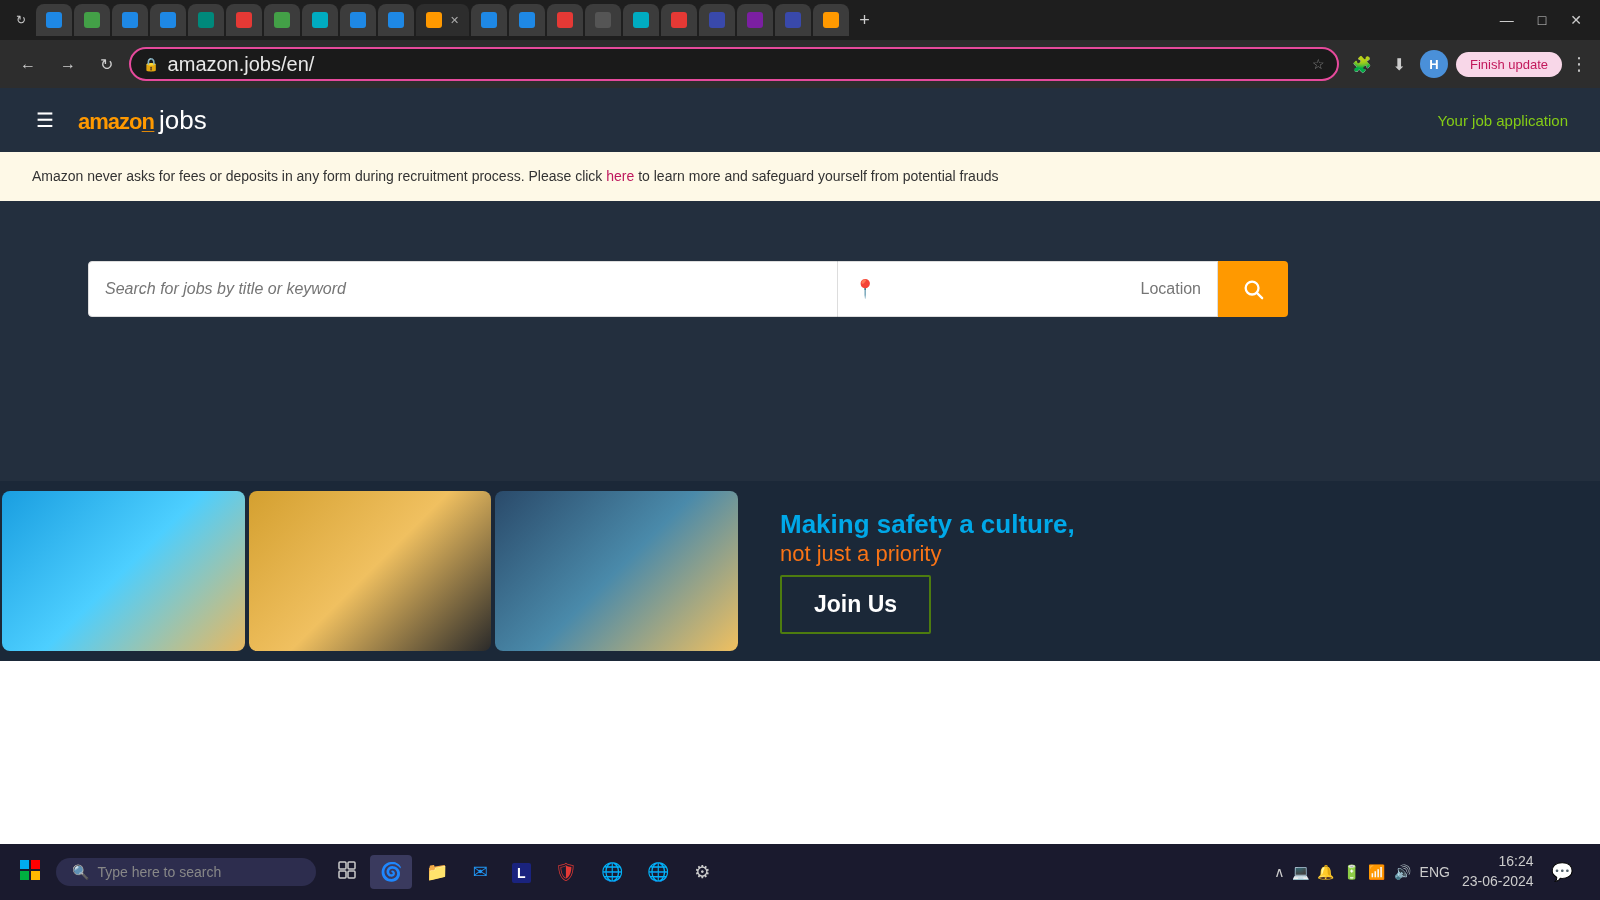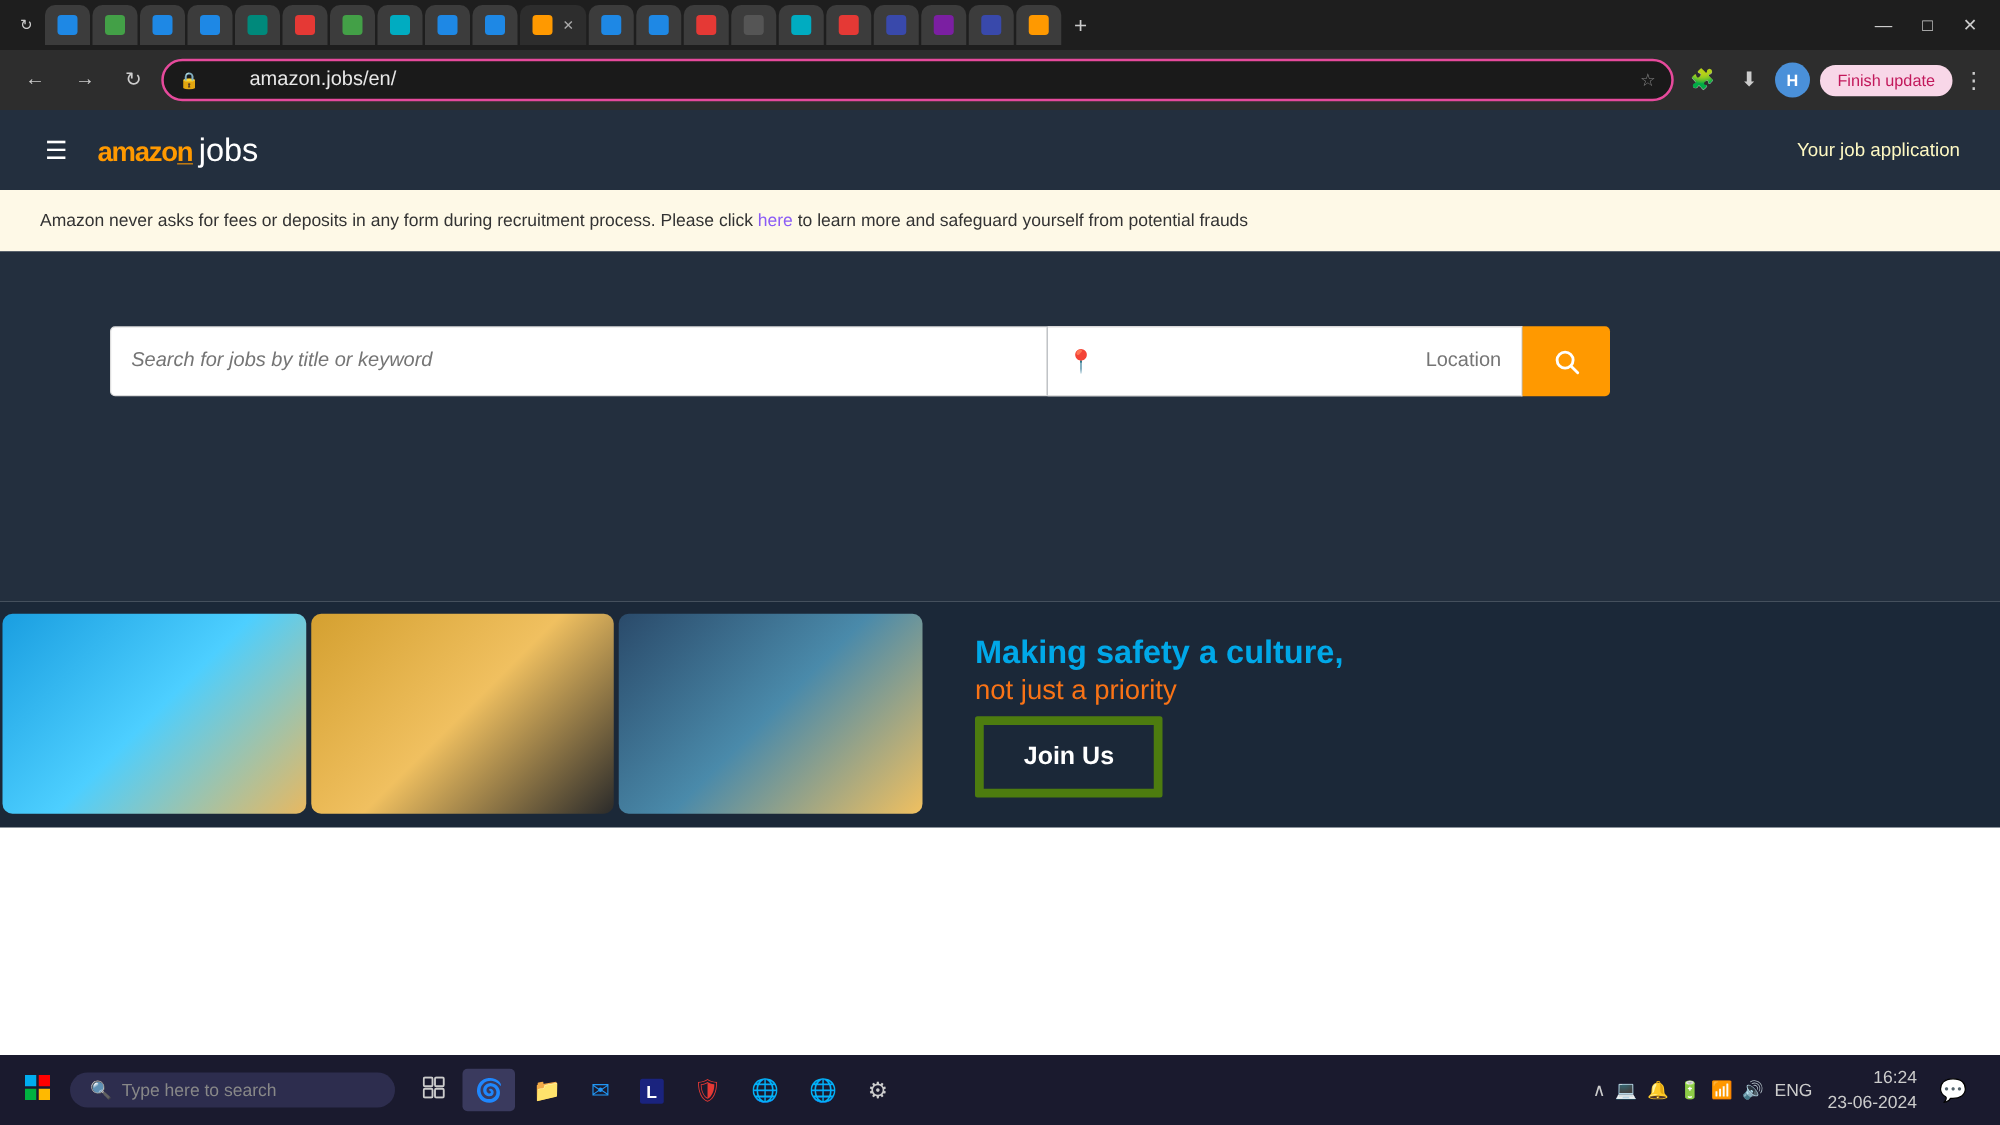--- a/index.html
+++ b/index.html
@@ -106,23 +106,22 @@
       background: #1a1a1a;
       border: 2px solid #e64a9c;
       border-radius: 20px;
       height: 34px;
       padding: 0 12px;
       gap: 8px;
     }
     .address-bar-icon { color: #888; font-size: 13px; }
     .address-text {
       color: #e8e8e8;
-      font-size: 16px;
+      font-size: 20px;
       flex: 1;
-      margin-left: 32px;
     }
     .address-star { color: #888; font-size: 14px; }
     .toolbar-right {
       display: flex;
       align-items: center;
       gap: 8px;
     }
     .toolbar-icon-btn {
       background: none;
       border: none;
@@ -190,35 +189,35 @@
     }
     .amazon-logo {
       font-size: 22px;
       font-weight: bold;
       color: #fff;
       letter-spacing: -1px;
     }
     .amazon-logo span { color: #ff9900; }
     .logo-jobs { font-size: 26px; color: #ffffff; font-weight: 300; }
     .navbar-right {
-      color: #fef9c3;
+      color: #84cc16;
       font-size: 15px;
       font-weight: 500;
       cursor: pointer;
     }
 
     
     .notice-banner {
       background: #fef9e7;
       padding: 14px 32px;
       font-size: 14px;
       color: #333;
       line-height: 1.5;
     }
-    .notice-banner a { color: #8b5cf6; text-decoration: none; }
+    .notice-banner a { color: #be185d; text-decoration: none; }
 
     
     .hero-section {
       background: #232f3e;
       padding: 60px 88px 80px;
       min-height: 280px;
     }
     .find-jobs-title {
       color: #fff;
       font-size: 38px;
@@ -317,24 +316,24 @@
       font-weight: 700;
       line-height: 1.3;
     }
     .culture-subheading {
       color: #f97316;
       font-size: 22px;
       font-weight: 400;
     }
     .join-us-btn {
       background: #1b2838;
-      border: 7px solid #4d7c0f;
+      border: 2px solid #4d7c0f;
       color: #fff;
       padding: 14px 32px;
-      font-size: 20px;
+      font-size: 23px;
       font-weight: 600;
       cursor: pointer;
       border-radius: 2px;
       width: fit-content;
     }
 
     
     .taskbar {
       position: fixed;
       bottom: 0;

